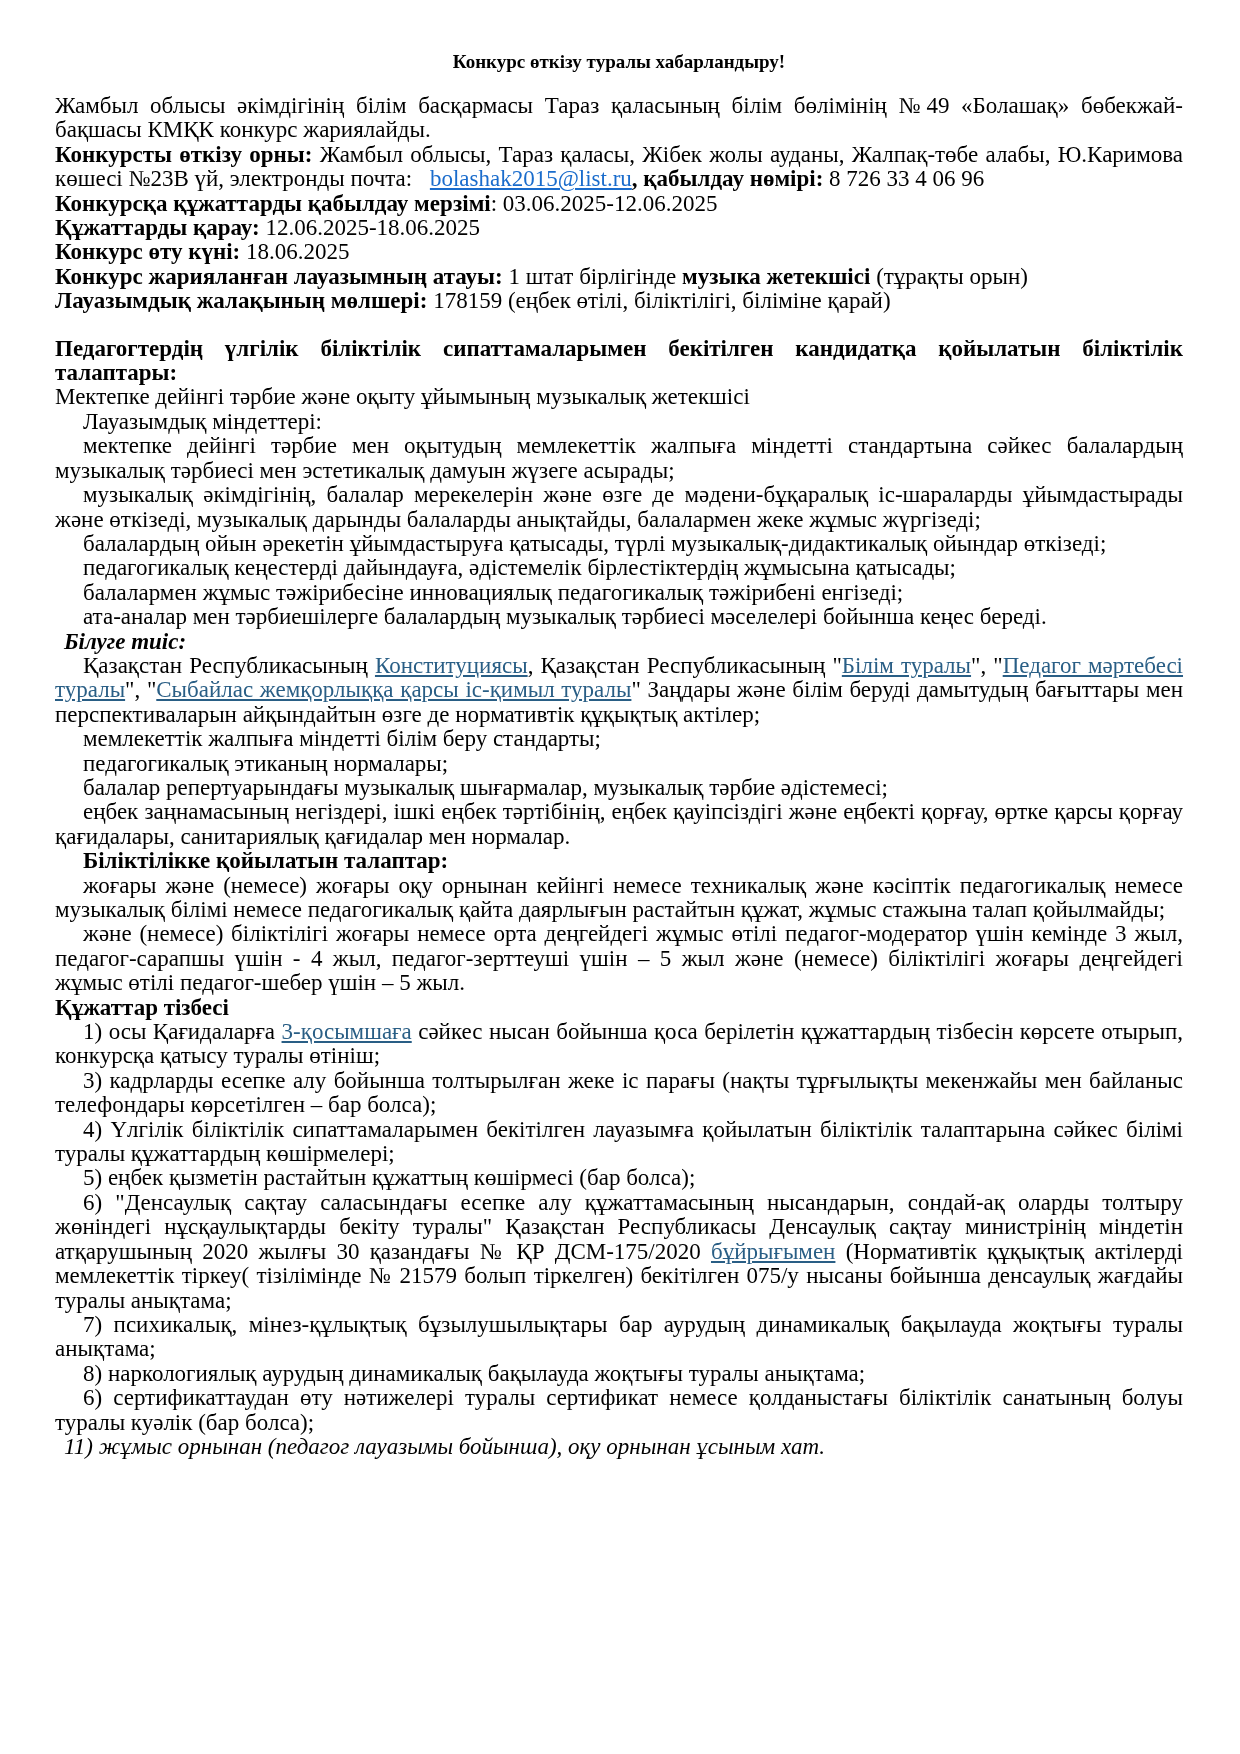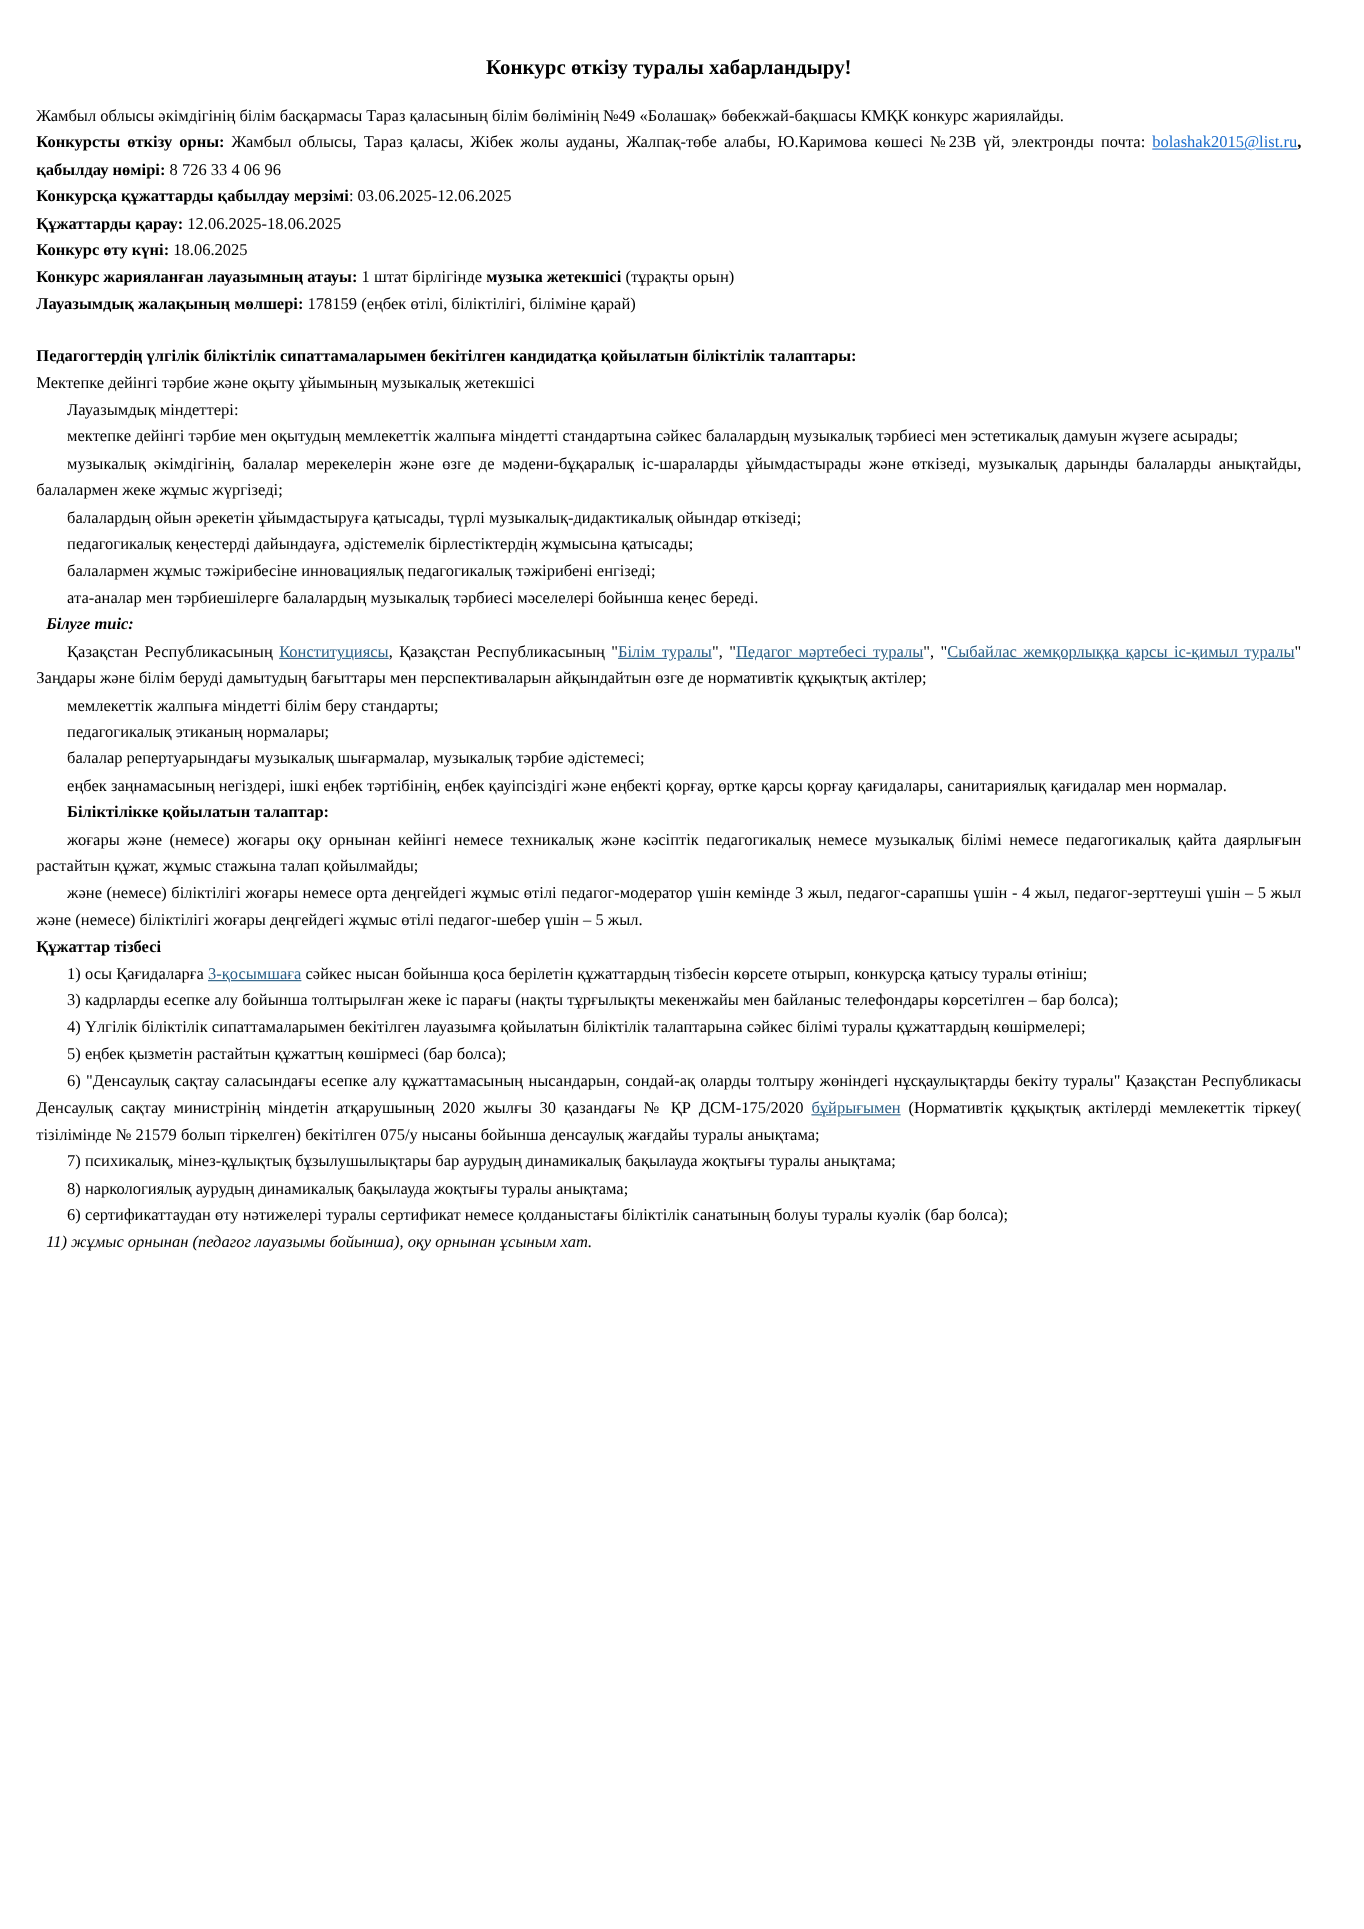--- a/index.html
+++ b/index.html
@@ -11,45 +11,45 @@
     width: 1240px;
     height: 1754px;
     font-family: "Liberation Serif", "DejaVu Serif", serif;
     color: #000000;
     overflow: hidden;
   }
   .page {
     box-sizing: border-box;
     width: 1240px;
     height: 1754px;
-    padding: 50px 57px 0 33px;
+    padding: 50px 57px 0 55px;
   }
   .doc-title {
     text-align: center;
     font-weight: bold;
     font-size: 19px;
     line-height: 24px;
     margin: 0 0 20px 0;
   }
   .doc-body p {
     margin: 0;
-    font-size: 15px;
+    font-size: 23px;
     line-height: 24.4px;
     text-align: justify;
   }
   .doc-body p.ind-normal { text-indent: 28px; }
   .doc-body p.ind-small  { text-indent: 9px; font-style: italic; }
   .doc-body p.space-above { margin-top: 23px; }
   .doc-body .b { font-weight: bold; }
   .doc-body a {
     text-decoration: underline;
     cursor: pointer;
   }
   .doc-body a.doc   { color: #295e85; }
-  .doc-body a.email { color: #1a6ccc; }
+  .doc-body a.email { color: #1a6ccc; margin-left: 12px; }
 </style>
 </head>
 <body>
 
 <div class="page">
   <div class="doc-title">Конкурс өткізу туралы хабарландыру!</div>
   <div class="doc-body">
       <p><span>Жамбыл облысы әкімдігінің білім басқармасы Тараз қаласының  білім бөлімінің  №49 «Болашақ» бөбекжай-бақшасы КМҚК конкурс жариялайды.</span></p>
       <p><span class="b">Конкурсты өткізу орны: </span><span>Жамбыл облысы, Тараз қаласы, Жібек жолы ауданы, Жалпақ-төбе алабы, Ю.Каримова  көшесі №23В үй, электронды почта: </span><a class="email">bolashak2015@list.ru</a><span class="b">, қабылдау нөмірі: </span><span>8 726 33 4 06 96</span></p>
       <p><span class="b">Конкурсқа құжаттарды қабылдау мерзімі</span><span>:  03.06.2025-12.06.2025</span></p>

